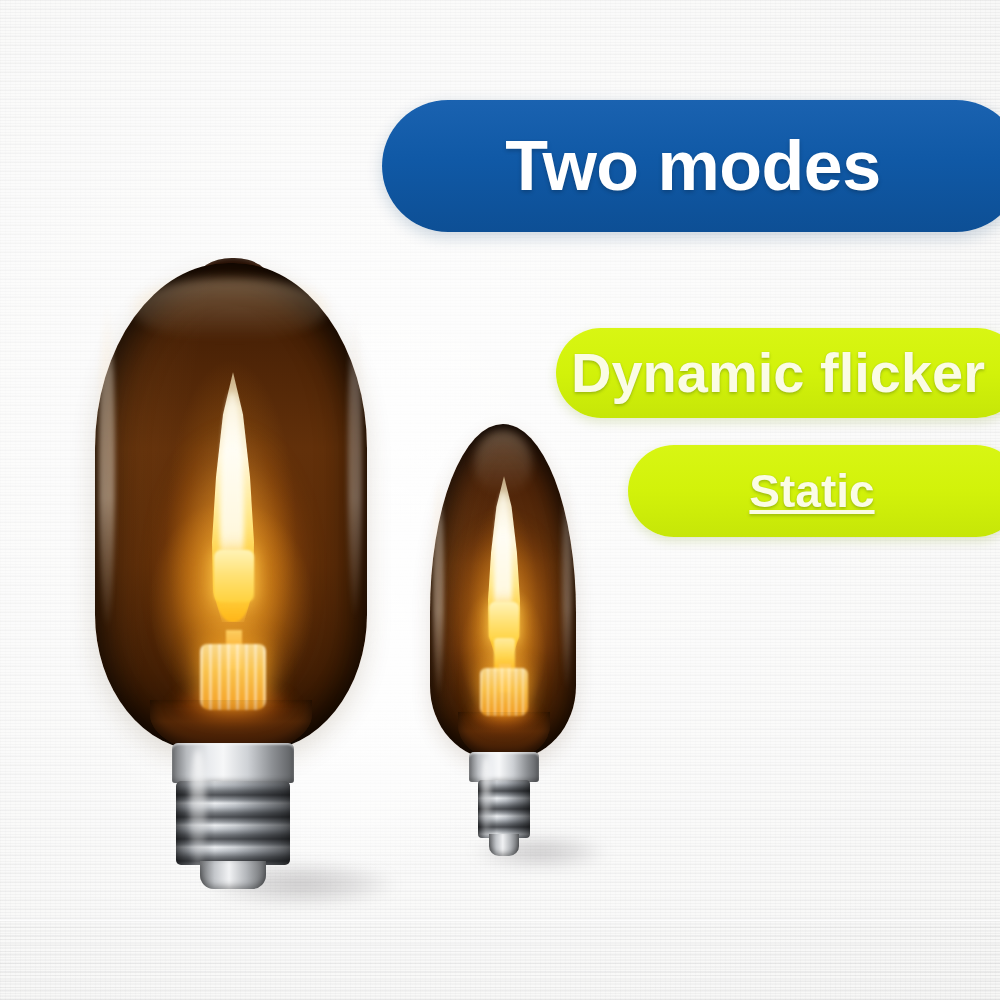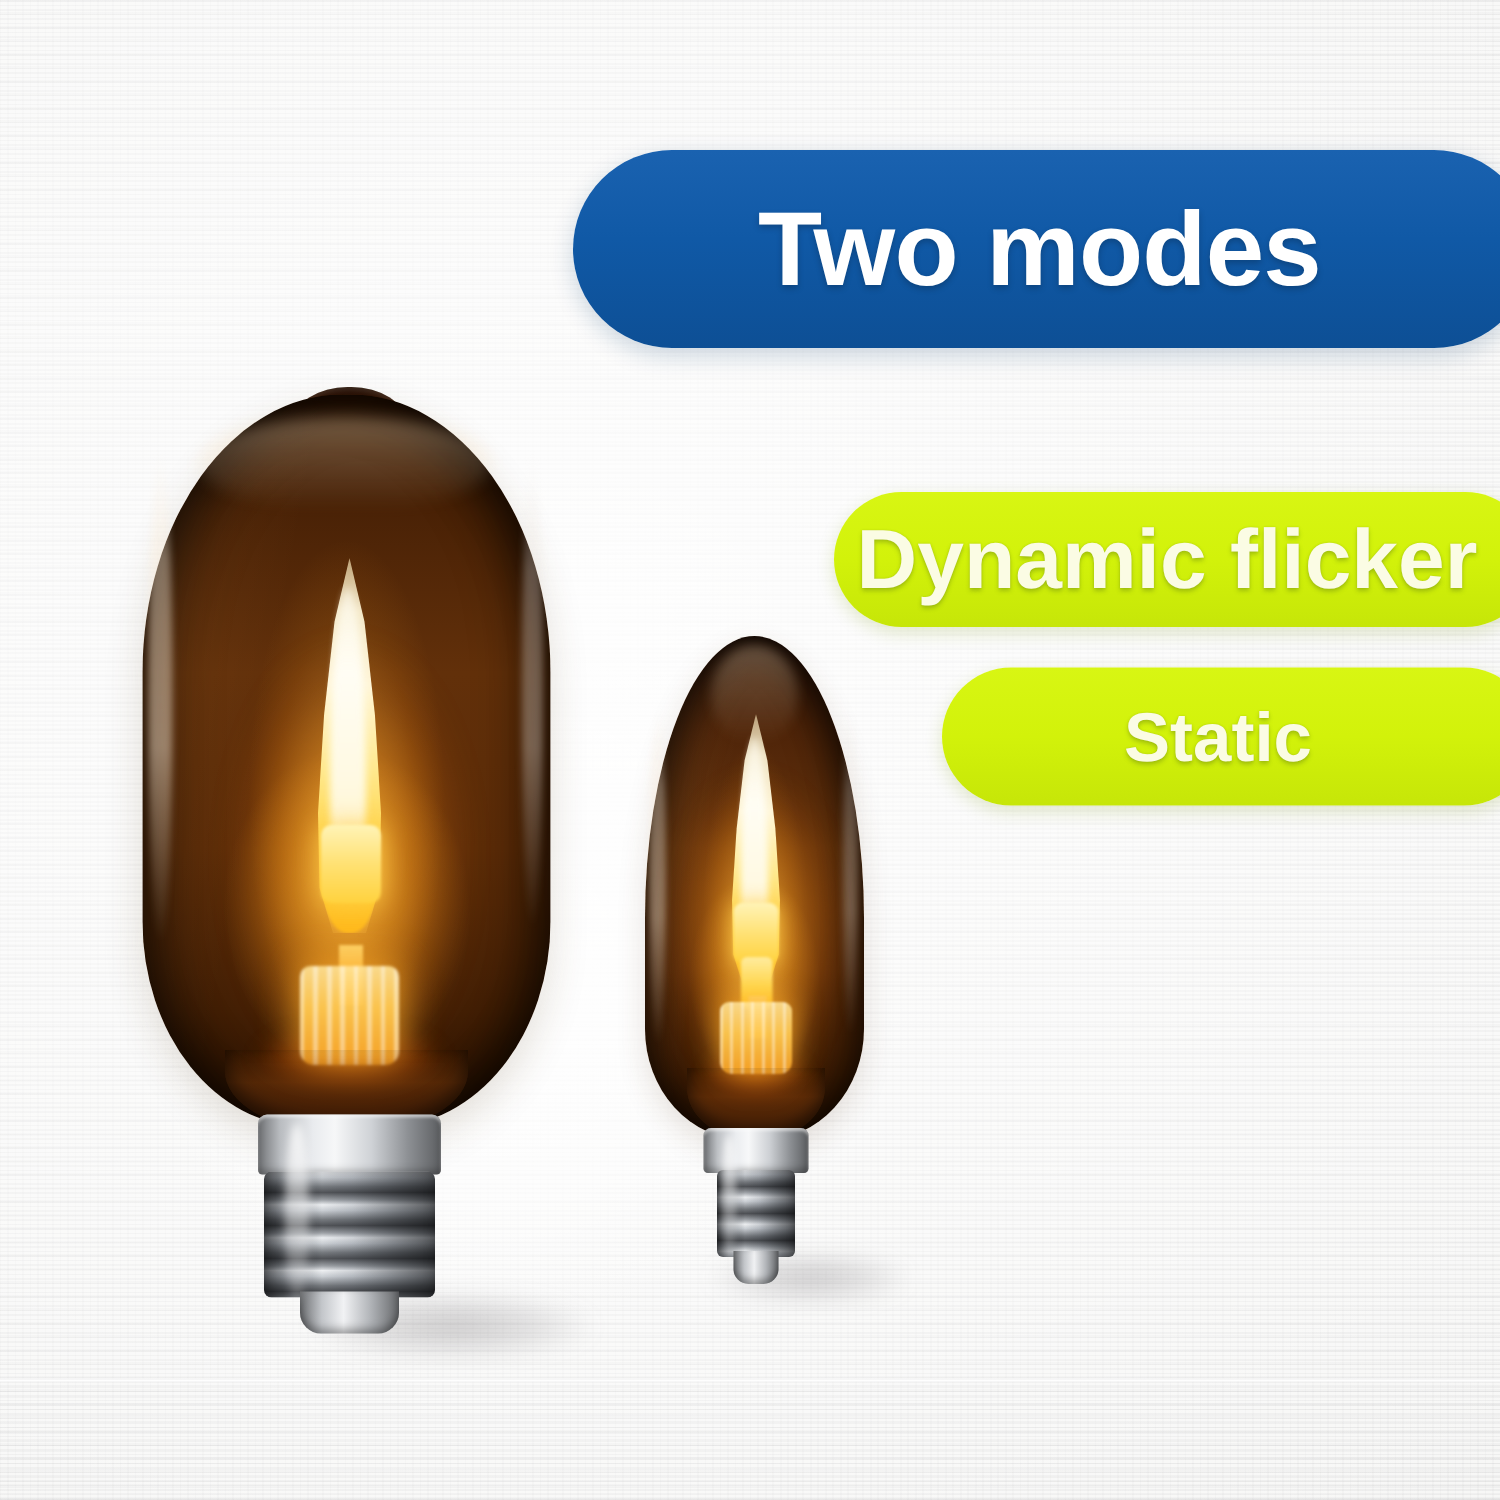--- a/index.html
+++ b/index.html
@@ -85,21 +85,21 @@
   }
   .pill-flicker{
     left:556px;top:328px;width:466px;height:90px;
     justify-content:center;padding-right:22px;
   }
   .pill-flicker .pill-text{font-size:56px;}
   .pill-static{
     left:628px;top:445px;width:394px;height:92px;
     justify-content:center;padding-right:26px;
   }
-  .pill-static .pill-text{font-size:46px;}
+  .pill-static .pill-text{font-size:46px;text-decoration:underline;}
 
   
   .bulb{position:absolute;}
 
   
   .cast-shadow{
     position:absolute;border-radius:50%;
     background:radial-gradient(50% 50% at 50% 50%, rgba(96,92,96,.30) 0%, rgba(110,106,110,.16) 48%, rgba(130,126,130,0) 78%);
     filter:blur(7px);
   }

